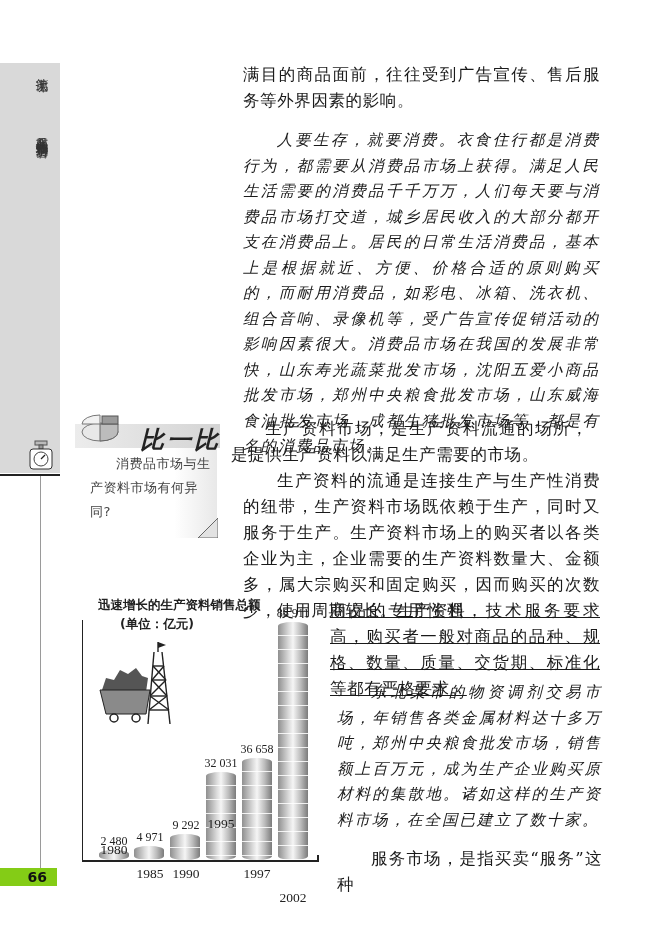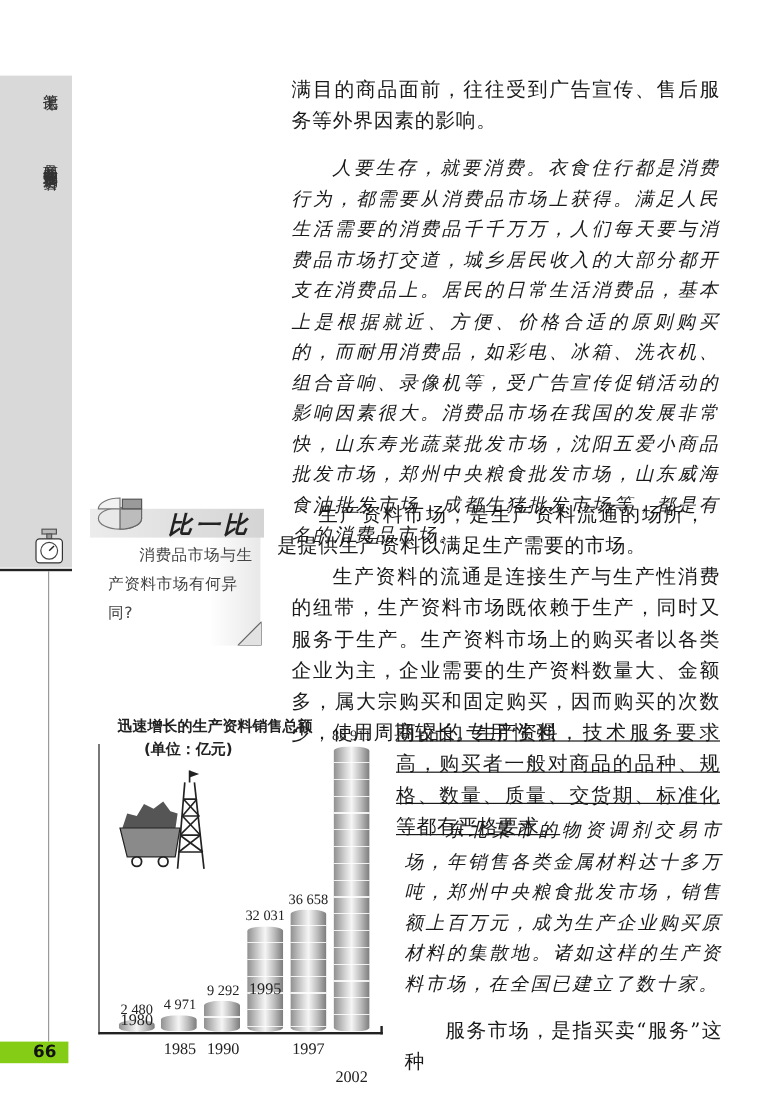--- a/index.html
+++ b/index.html
@@ -47,21 +47,21 @@
     position: absolute; left: 75px; top: 430px; width: 142px; height: 108px;
     background: linear-gradient(90deg, #ffffff 0%, #ffffff 70%, #e8e8e8 100%);
   }
   .cmp-header {
     position: absolute; left: 75px; top: 424px; width: 145px; height: 24px;
     background: linear-gradient(90deg, #ececec, #d4d4d4);
   }
   .cmp-title {
     position: absolute; left: 140px; top: 424px;
     font-family: "DejaVu Sans", "Liberation Sans", sans-serif;
-    font-weight: bold; font-style: italic; font-size: 20px; color: #222; letter-spacing: 3px;
+    font-weight: bold; font-style: italic; font-size: 24px; color: #222; letter-spacing: 3px;
   }
   .cmp-text {
     position: absolute; left: 90px; top: 452px; width: 125px;
     font-family: "DejaVu Sans", "Liberation Sans", sans-serif;
     font-size: 13px; line-height: 24px; color: #444; text-indent: 26px; letter-spacing: 0.5px;
   }
   .corner-fold {
     position: absolute; left: 198px; top: 518px; width: 20px; height: 20px;
   }
   .pie-icon { position: absolute; left: 80px; top: 410px; }

